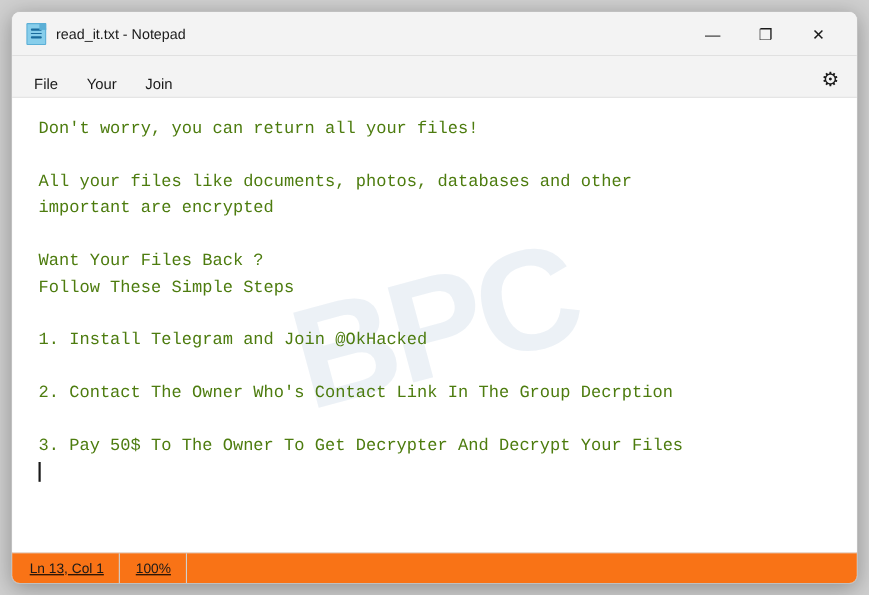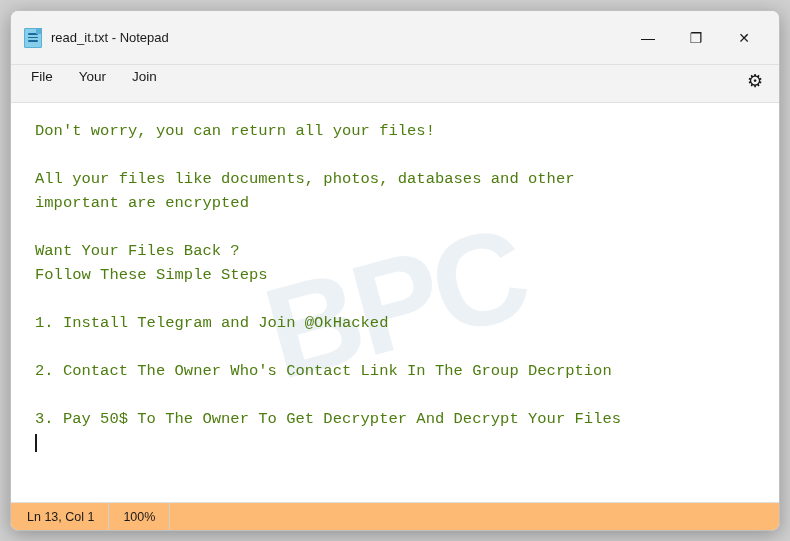--- a/index.html
+++ b/index.html
@@ -25,21 +25,21 @@
       border-radius: 8px;
       box-shadow: 0 4px 20px rgba(0,0,0,0.3);
       display: flex;
       flex-direction: column;
       overflow: hidden;
       border: 1px solid #c0c0c0;
     }
 
     
     .title-bar {
-      height: 54px;
+      height: 40px;
       background: #f3f3f3;
       display: flex;
       align-items: center;
       padding: 0 12px;
       border-bottom: 1px solid #e0e0e0;
       flex-shrink: 0;
     }
 
     .title-bar-icon {
       width: 20px;
@@ -110,21 +110,21 @@
       background: transparent;
       border: none;
       transition: background 0.1s;
     }
 
     
     .menu-bar {
       height: 38px;
       background: #f3f3f3;
       display: flex;
-      align-items: flex-start;
+      align-items: flex-end;
       padding: 0 8px;
       border-bottom: 1px solid #e0e0e0;
       flex-shrink: 0;
       justify-content: space-between;
     }
 
     .menu-items {
       display: flex;
       align-items: center;
       gap: 2px;
@@ -197,25 +197,26 @@
     }
 
     @keyframes blink {
       0%, 100% { opacity: 1; }
       50% { opacity: 0; }
     }
 
     
     .status-bar {
       height: 28px;
-      background: #fdba74;
+      background: #f97316;
       border-top: 1px solid #e0e0e0;
       display: flex;
       align-items: center;
       flex-shrink: 0;
+      text-decoration: underline;
     }
 
     .status-item {
       padding: 0 14px;
       font-size: 12.5px;
       color: #1a1a1a;
       border-right: 1px solid #d0d0d0;
       height: 100%;
       display: flex;
       align-items: center;

